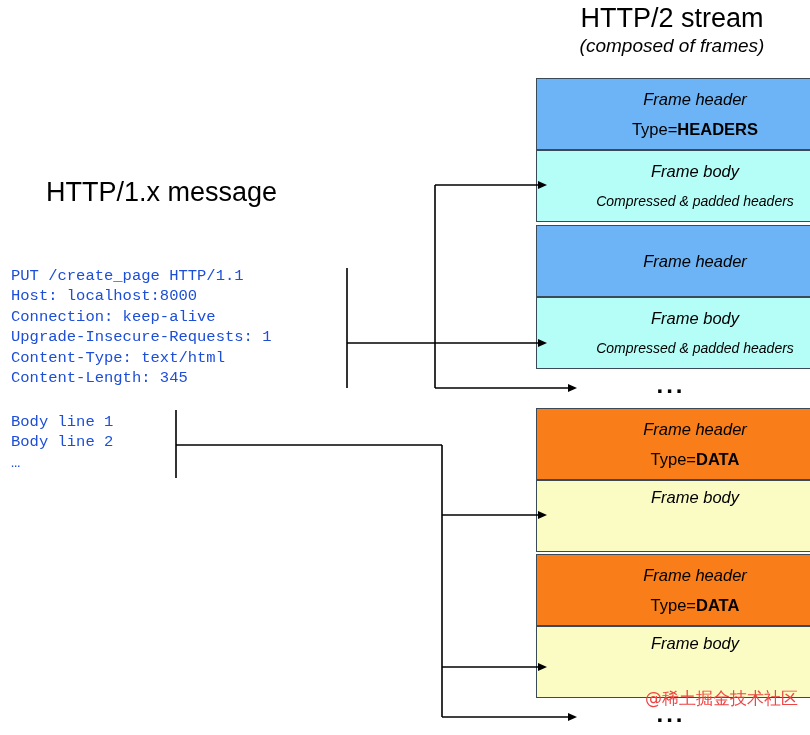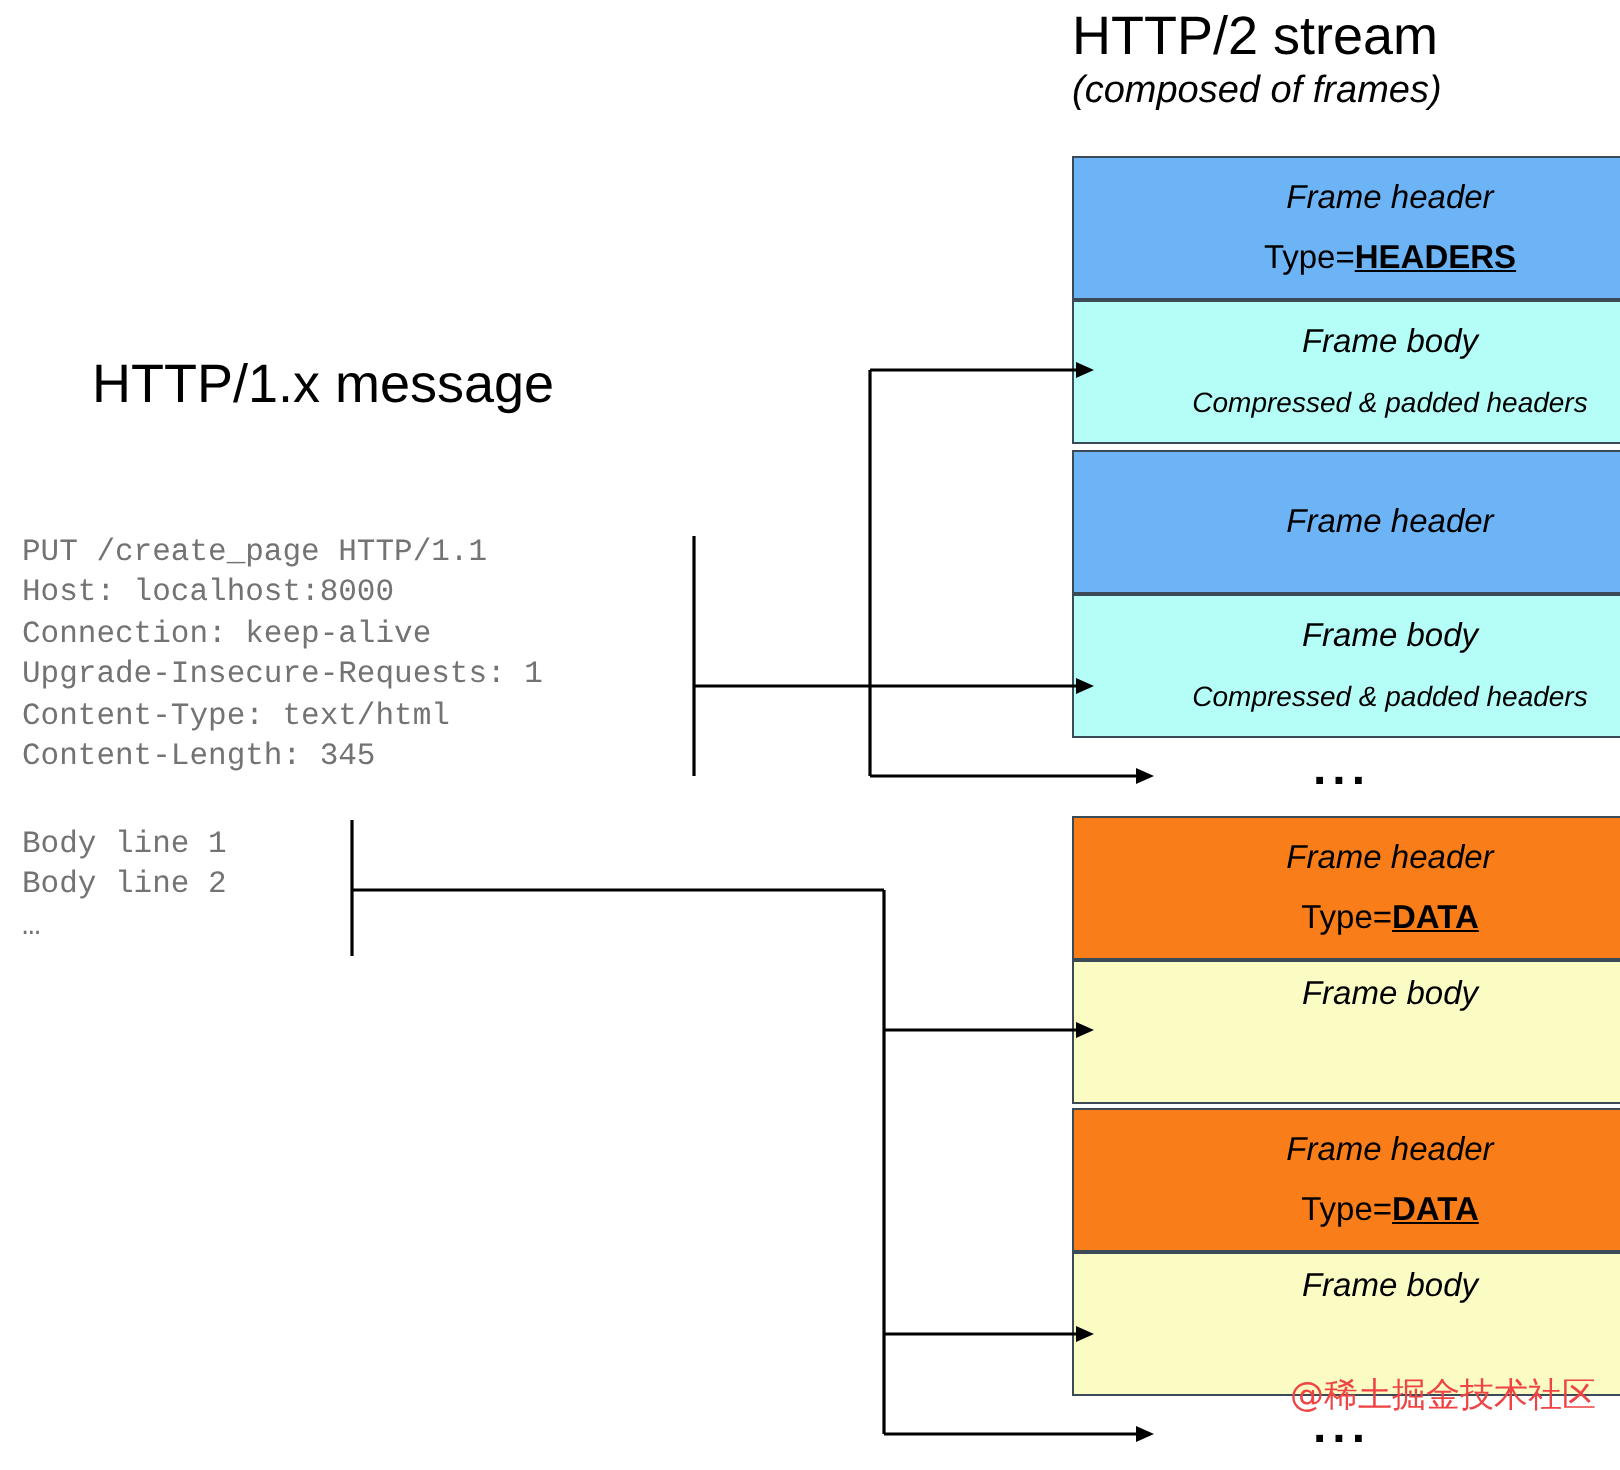--- a/index.html
+++ b/index.html
@@ -15,21 +15,21 @@
     font-family: "Liberation Sans", sans-serif;
     color: #000000;
   }
 
   
   #stream-title {
     position: absolute;
     left: 536px;
     top: 2px;
     width: 272px;
-    text-align: left;
+    text-align: center;
   }
   #stream-title .main {
     font-size: 27px;
     line-height: 32px;
     letter-spacing: 0px;
     white-space: nowrap;
   }
   #stream-title .sub {
     font-size: 19px;
     line-height: 24px;
@@ -46,21 +46,21 @@
     line-height: 34px;
     white-space: nowrap;
   }
 
   
   .msg-block {
     position: absolute;
     font-family: "Liberation Mono", "DejaVu Sans Mono", monospace;
     font-size: 15.5px;
     line-height: 20.4px;
-    color: #737373;
+    color: #1d4ed8;
     white-space: pre;
   }
   #msg-headers { left: 11px; top: 266px; }
   #msg-body    { left: 11px; top: 412px; }
 
   
   .frame-box {
     position: absolute;
     left: 536px;
     width: 318px;
@@ -72,21 +72,21 @@
     font-style: italic;
     font-size: 16.5px;
     line-height: 20px;
     display: block;
   }
   .frame-box .fh-type {
     font-size: 16.5px;
     line-height: 20px;
     display: block;
   }
-  .frame-box .fh-type b { font-weight: bold; text-decoration: underline; }
+  .frame-box .fh-type b { font-weight: bold; }
   .frame-box .fb-sub {
     font-style: italic;
     font-size: 14px;
     line-height: 20px;
     display: block;
   }
 
   .hdr-blue   { background: #6cb4f5; }
   .body-cyan  { background: #b5fdf7; }
   .hdr-orange { background: #f97d18; }

